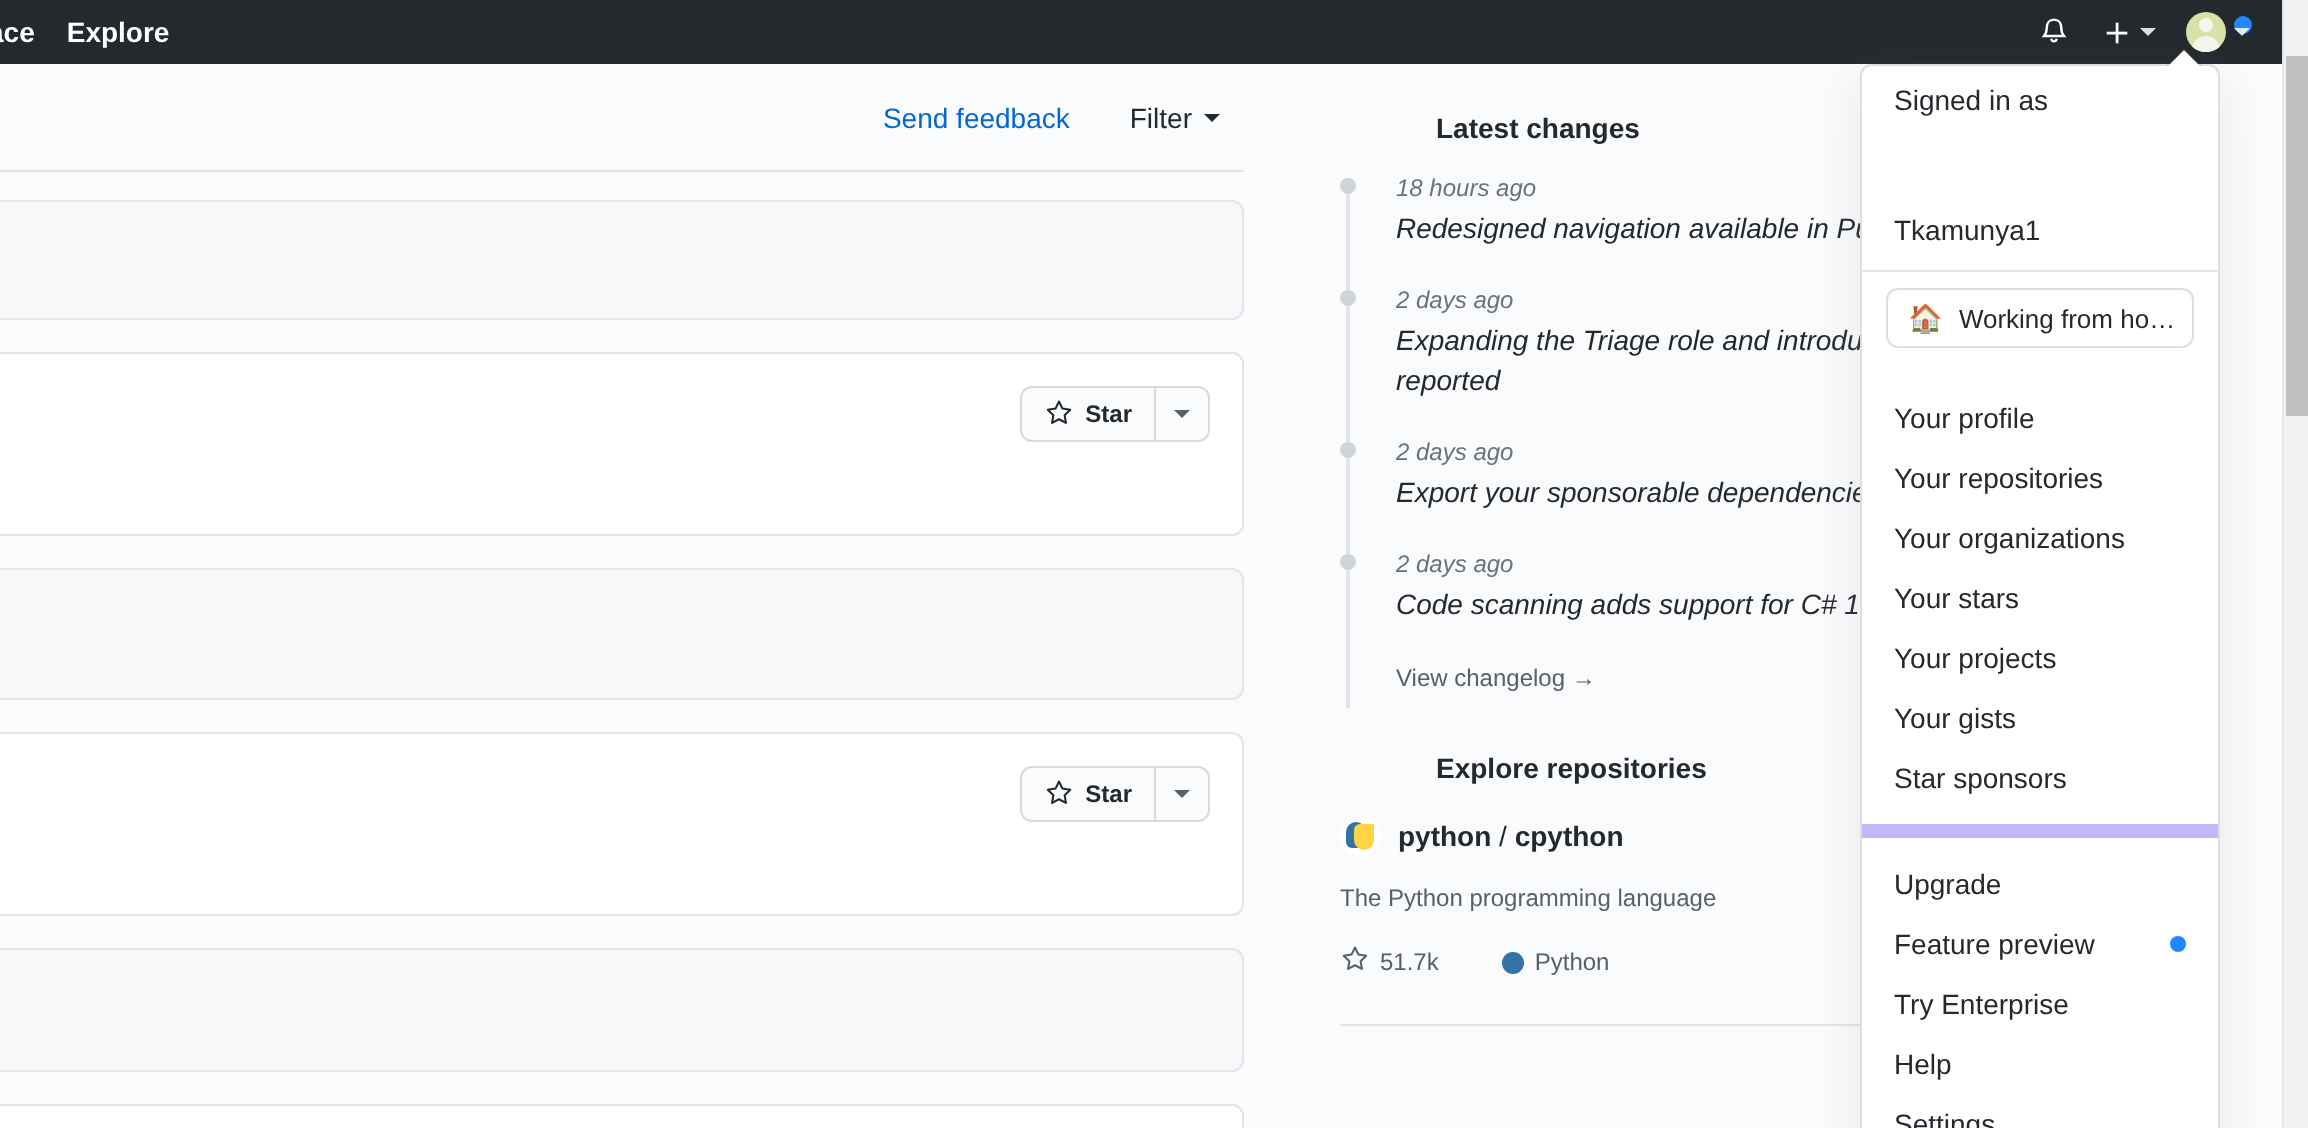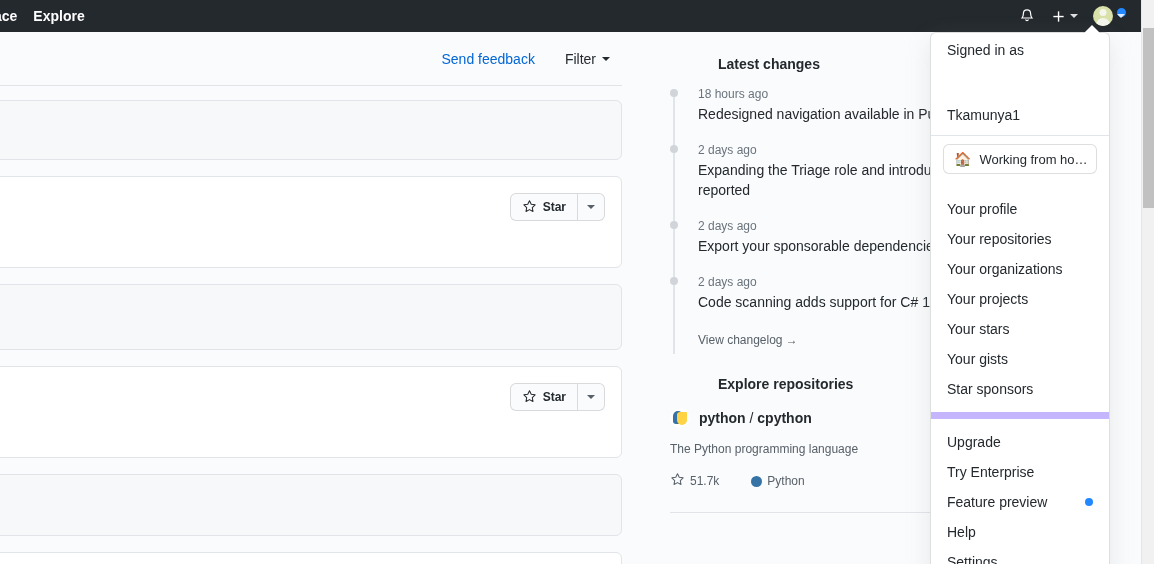--- a/index.html
+++ b/index.html
@@ -140,21 +140,21 @@
   .side-heading {
     font-size: 14px; font-weight: bold; color: #24292e;
     margin: 24px 0 0 0;
     padding-left: 48px;
   }
   .timeline { position: relative; margin-top: 14px; padding-left: 28px; }
   .timeline::before {
     content: ""; position: absolute; left: 3px; top: 6px; bottom: -6px;
     width: 2px; background: #e1e4e8;
   }
-  .tl-item { position: relative; margin-bottom: 18px; }
+  .tl-item { position: relative; margin-bottom: 18px; font-style: italic; }
   .tl-dot {
     position: absolute; left: -28px; top: 3px;
     width: 8px; height: 8px; border-radius: 50%;
     background: #d1d5da;
   }
   .tl-time { font-size: 12px; color: #6a737d; line-height: 16px; }
   .tl-title {
     font-size: 14px; color: #24292e; line-height: 20px;
     margin-top: 2px; text-decoration: none; display: block;
   }
@@ -425,33 +425,33 @@
       <div class="status-btn">
         <span class="status-emoji">🏠</span>
         <span>Working from ho…</span>
       </div>
     </div>
 
     <div class="menu-section">
       <a class="menu-item">Your profile</a>
       <a class="menu-item">Your repositories</a>
       <a class="menu-item">Your organizations</a>
+      <a class="menu-item">Your stars</a>
       <a class="menu-item">Your projects</a>
-      <a class="menu-item">Your stars</a>
       <a class="menu-item">Your gists</a>
       <a class="menu-item">Star sponsors</a>
     </div>
 
     <div class="menu-section">
       <a class="menu-item">Upgrade</a>
-      <a class="menu-item">Try Enterprise</a>
       <a class="menu-item">
         <span>Feature preview</span>
         <span class="menu-dot"></span>
       </a>
+      <a class="menu-item">Try Enterprise</a>
       <a class="menu-item">Help</a>
       <a class="menu-item">Settings</a>
     </div>
 
     <div class="menu-section">
       <a class="menu-item">Sign out</a>
     </div>
   </div>
 
   <div class="scrollbar">

